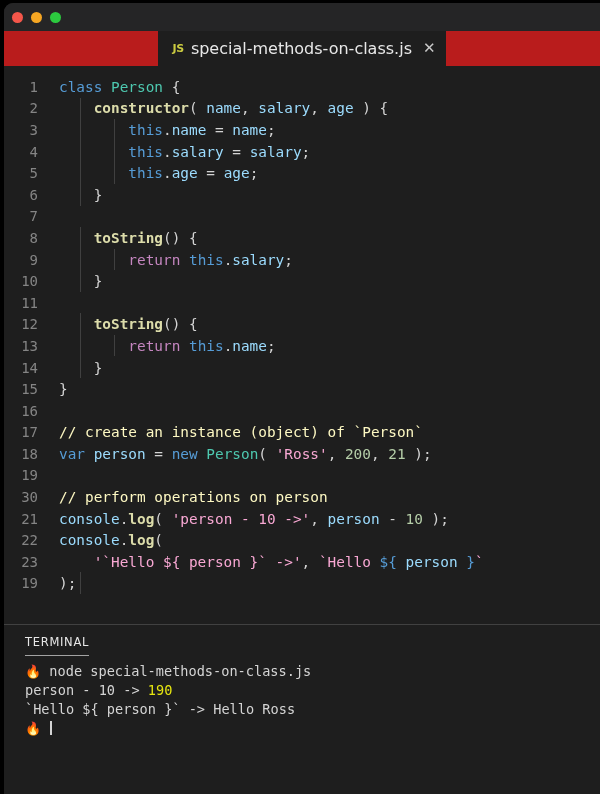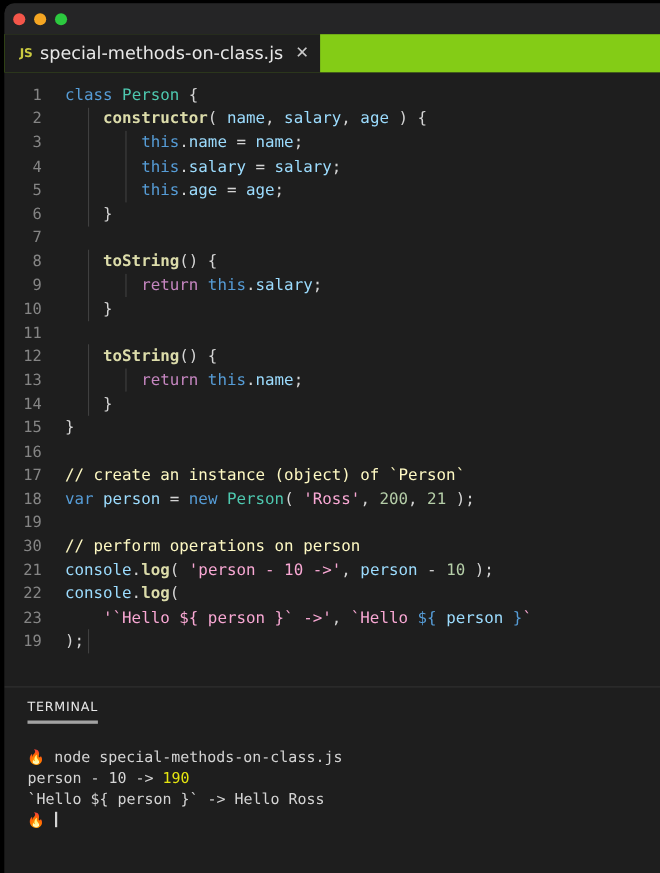--- a/index.html
+++ b/index.html
@@ -22,22 +22,22 @@
   #titlebar {
     height: 28px; width: 100%;
     background: #252526;
     position: relative;
   }
   .lights { position: absolute; top: 9px; left: 8px; display: flex; gap: 8px; }
   .light { width: 11px; height: 11px; border-radius: 50%; }
   
   #tabbar {
     height: 35px; width: 100%;
-    background: #84cc16;
-    display: flex; align-items: stretch;
+    background: #b91c1c;
+    display: flex; align-items: stretch; justify-content: center;
   }
   .tab {
     display: flex; align-items: center; gap: 7px;
     padding: 0 10px 0 14px;
     background: #1e1e1e;
     height: 100%;
     position: relative;
   }
   .js-icon {
     font-family: "DejaVu Sans", sans-serif;
@@ -106,25 +106,25 @@
     padding: 10px 0 0 21px;
     position: relative;
   }
   #term-tabs { display: flex; align-items: flex-start; }
   .term-tab-label {
     font-size: 11.5px;
     letter-spacing: 0.7px;
     color: #e7e7e7;
     font-family: "DejaVu Sans", sans-serif;
     padding-bottom: 6px;
-    border-bottom: 3px solid #a3a3a3;
+    border-bottom: 1px solid #a3a3a3;
     display: inline-block;
   }
   #term-body {
-    margin-top: 22px;
+    margin-top: 6px;
     font-family: "DejaVu Sans Mono", monospace;
     font-size: 13.6px;
     line-height: 19px;
     color: #d4d4d4;
     white-space: pre;
   }
   .term-line { display: block; height: 19px; }
   .prompt-emoji { font-size: 13px; }
   .term-yellow { color: #e5e510; }
   .cursor {

